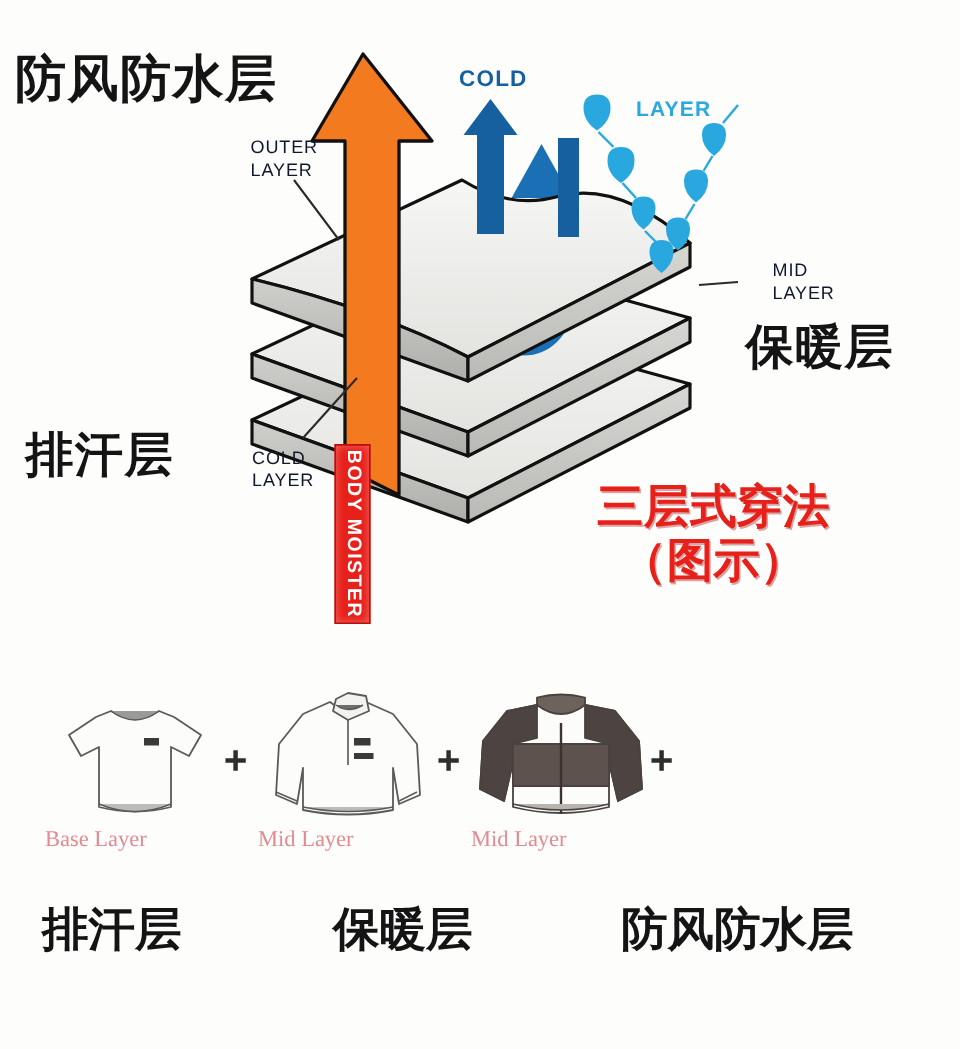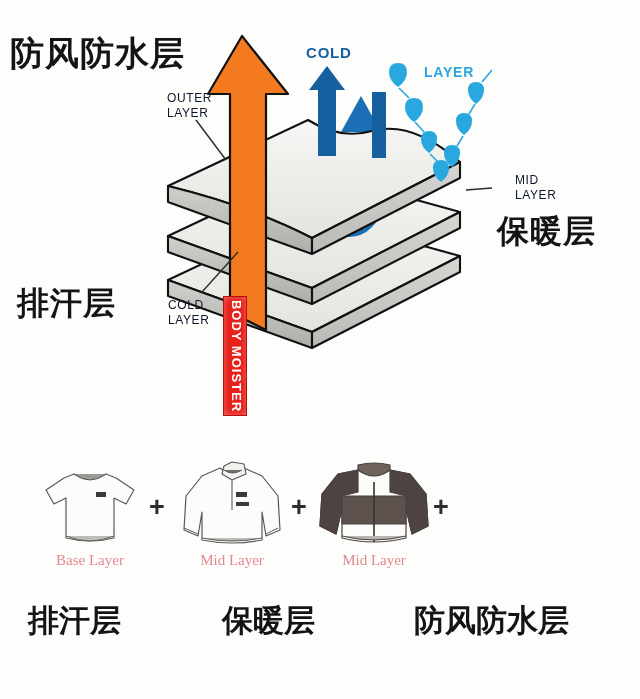--- a/index.html
+++ b/index.html
@@ -75,21 +75,20 @@
   }
 
   
   #garment-row{
     position:absolute;left:0;top:452px;width:640px;height:125px;
   }
   .garment-cell{position:absolute;top:0;width:120px;height:125px;}
   .garment-art{position:absolute;left:0;top:0;width:120px;height:100px;}
   .garment-label{
     position:absolute;left:0;top:100px;width:120px;
-    text-align:center;
     font-family:"Liberation Serif","DejaVu Serif",serif;
     font-size:15px;
     color:#e38a90;
     white-space:nowrap;
   }
   .plus{
     position:absolute;top:44px;width:22px;height:22px;
     color:#2e2e2e;font-size:27px;font-weight:700;line-height:22px;text-align:center;
   }
 
@@ -207,20 +206,24 @@
   <div class="abs en-lab" id="en-base">
     <div>COLD</div>
     <div>LAYER</div>
   </div>
 
   <div class="abs" id="cold-label">COLD</div>
   <div class="abs" id="rain-label">LAYER</div>
 
   <div class="abs" id="moister-band">BODY MOISTER</div>
 
+  <div class="abs" id="red-title">
+    <span>三层式穿法</span>
+    <span class="line2">（图示）</span>
+  </div>
 
   <div id="garment-row">
 
     <div class="garment-cell" style="left:30px;">
       <svg class="garment-art" viewBox="0 0 120 100">
         <g fill="#fcfcfb" stroke="#5a5a58" stroke-width="1.2" stroke-linejoin="round">
           <path d="M44,22 L34,26 L16,38 L24,52 L36,46 L36,86 Q60,92 84,86 L84,46 L96,52 L104,38 L86,26 L76,22
                    Q60,32 44,22 Z"></path>
           <path d="M44,22 Q60,34 76,22" fill="#9a9a97" stroke="#5a5a58" stroke-width="1"></path>
           <path d="M36,84 Q60,94 84,84" fill="#bcbcb8" stroke="#5a5a58" stroke-width="1"></path>

